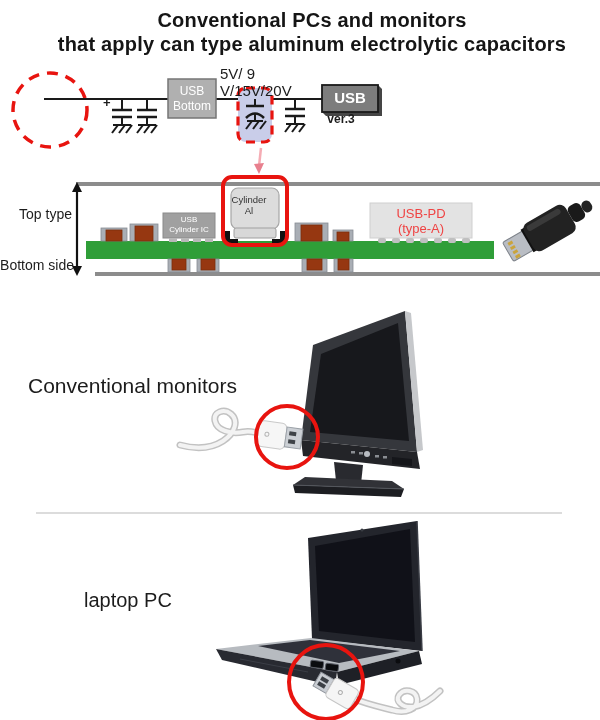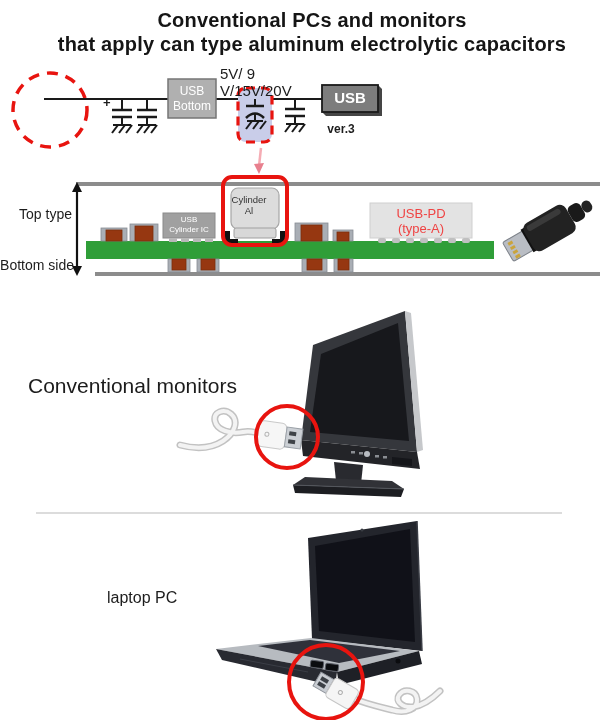--- a/index.html
+++ b/index.html
@@ -14,31 +14,31 @@
   .abs{position:absolute;}
   #title{top:8px;left:0;width:600px;text-align:center;font-weight:bold;
          font-size:20px;line-height:24px;color:#151515;letter-spacing:0.2px;padding-left:12px;}
   .lbl{position:absolute;color:#1c1c1c;}
   #voltage-label{left:220px;top:65px;width:104px;text-align:left;font-size:15px;font-weight:400;}
   #plus-sign{left:103px;top:95px;font-size:13px;font-weight:bold;}
   #usb-control-label{left:168px;top:84px;width:48px;text-align:center;color:#fff;
                      font-size:12px;line-height:15px;}
   #usb-box-label{left:322px;top:89px;width:56px;text-align:center;color:#fff;
                  font-size:15px;font-weight:bold;}
-  #usb-version-label{left:318px;top:112px;width:46px;text-align:center;font-size:12px;font-weight:600;margin-top:10px;}
+  #usb-version-label{left:318px;top:112px;width:46px;text-align:center;font-size:12px;font-weight:600;}
   #top-side-label{left:12px;top:206px;width:60px;text-align:right;font-size:14px;}
   #bottom-side-label{left:0px;top:257px;width:74px;text-align:right;font-size:14px;}
   #usb-ic-label{left:163px;top:215px;width:52px;text-align:center;color:#fff;
                 font-size:8px;line-height:9.5px;}
   #cylinder-label{left:231px;top:194px;width:36px;text-align:center;color:#333;
                   font-size:9.5px;line-height:11px;}
   #usbpd-label{left:371px;top:206px;width:100px;text-align:center;color:#ef4444;
                font-size:13px;line-height:15px;}
   #monitor-label{left:28px;top:374px;font-size:21px;}
-  #laptop-label{left:84px;top:589px;font-size:16px;margin-left:23px;}
+  #laptop-label{left:84px;top:589px;font-size:20px;}
   #divider{left:36px;top:512px;width:526px;height:2px;background:#dcdcdc;}
   svg{position:absolute;display:block;}
   .stroke-red{stroke:var(--accent-red);fill:none;}
   .fill-green{fill:var(--pcb-green);}
   .fill-brown{fill:var(--comp-brown);stroke:#7a2d0c;stroke-width:0.8;}
   .fill-lav{fill:var(--cap-highlight);}
   .gray-cap{fill:#a9aeb5;stroke:#878c93;stroke-width:0.8;}
   .wire{stroke:#1a1a1a;stroke-width:2;fill:none;}
   .wire25{stroke:#1a1a1a;stroke-width:2.5;fill:none;}
 </style>

